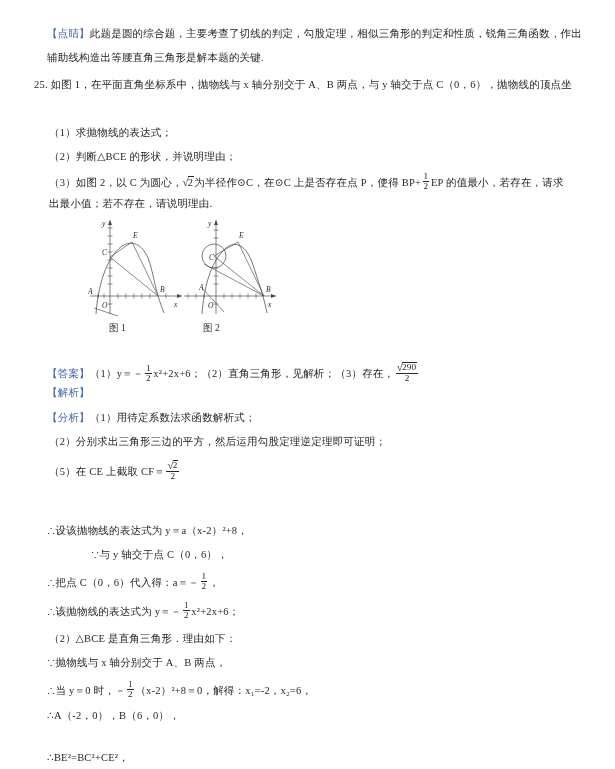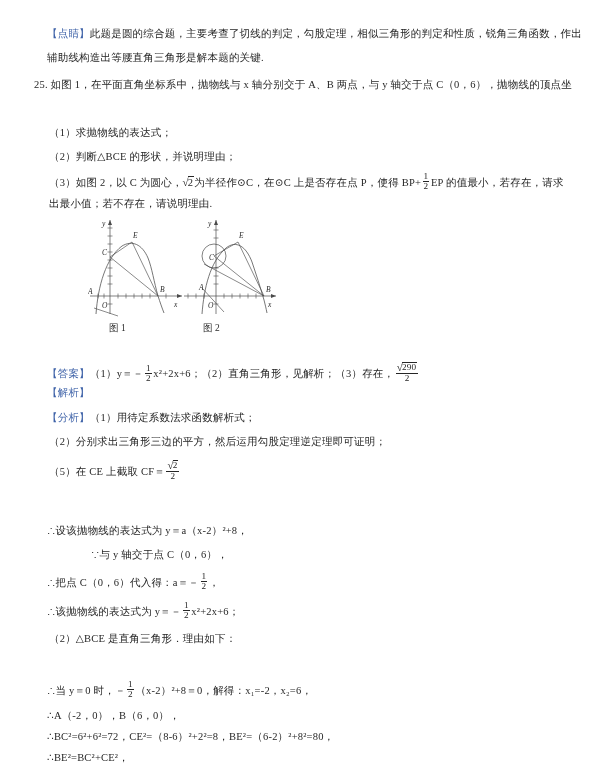--- a/index.html
+++ b/index.html
@@ -178,22 +178,22 @@
 
   <div class="line" style="left:47px;top:572px;">
     <span>∴把点 C（0，6）代入得：a＝－</span><span class="frac"><span class="num">1</span><span class="den">2</span></span><span>，</span>
   </div>
 
   <div class="line" style="left:47px;top:601px;">
     <span>∴该抛物线的表达式为 y＝－</span><span class="frac"><span class="num">1</span><span class="den">2</span></span><span>x²+2x+6；</span>
   </div>
 
   <div class="line" style="left:49px;top:631px;text-align:center;">（2）△BCE 是直角三角形．理由如下：</div>
+  <div class="line" style="left:47px;top:655px;">∵抛物线与 x 轴分别交于 A、B 两点，</div>
 
   <div class="line" style="left:47px;top:680px;font-family:Liberation Serif, serif;">
     <span>∴当 y＝0 时，－</span><span class="frac"><span class="num">1</span><span class="den">2</span></span><span>（x-2）²+8＝0，解得：x₁=-2，x₂=6，</span>
   </div>
 
   <div class="line" style="left:47px;top:708px;">∴A（-2，0），B（6，0），</div>
-  <div class="line" style="left:47px;top:729px;">∴BC²=6²+6²=72，CE²=（8-6）²+2²=8，BE²=（6-2）²+8²=80，</div>
   <div class="line" style="left:47px;top:750px;">∴BE²=BC²+CE²，</div>
 
 </div>
 
 </body></html>

